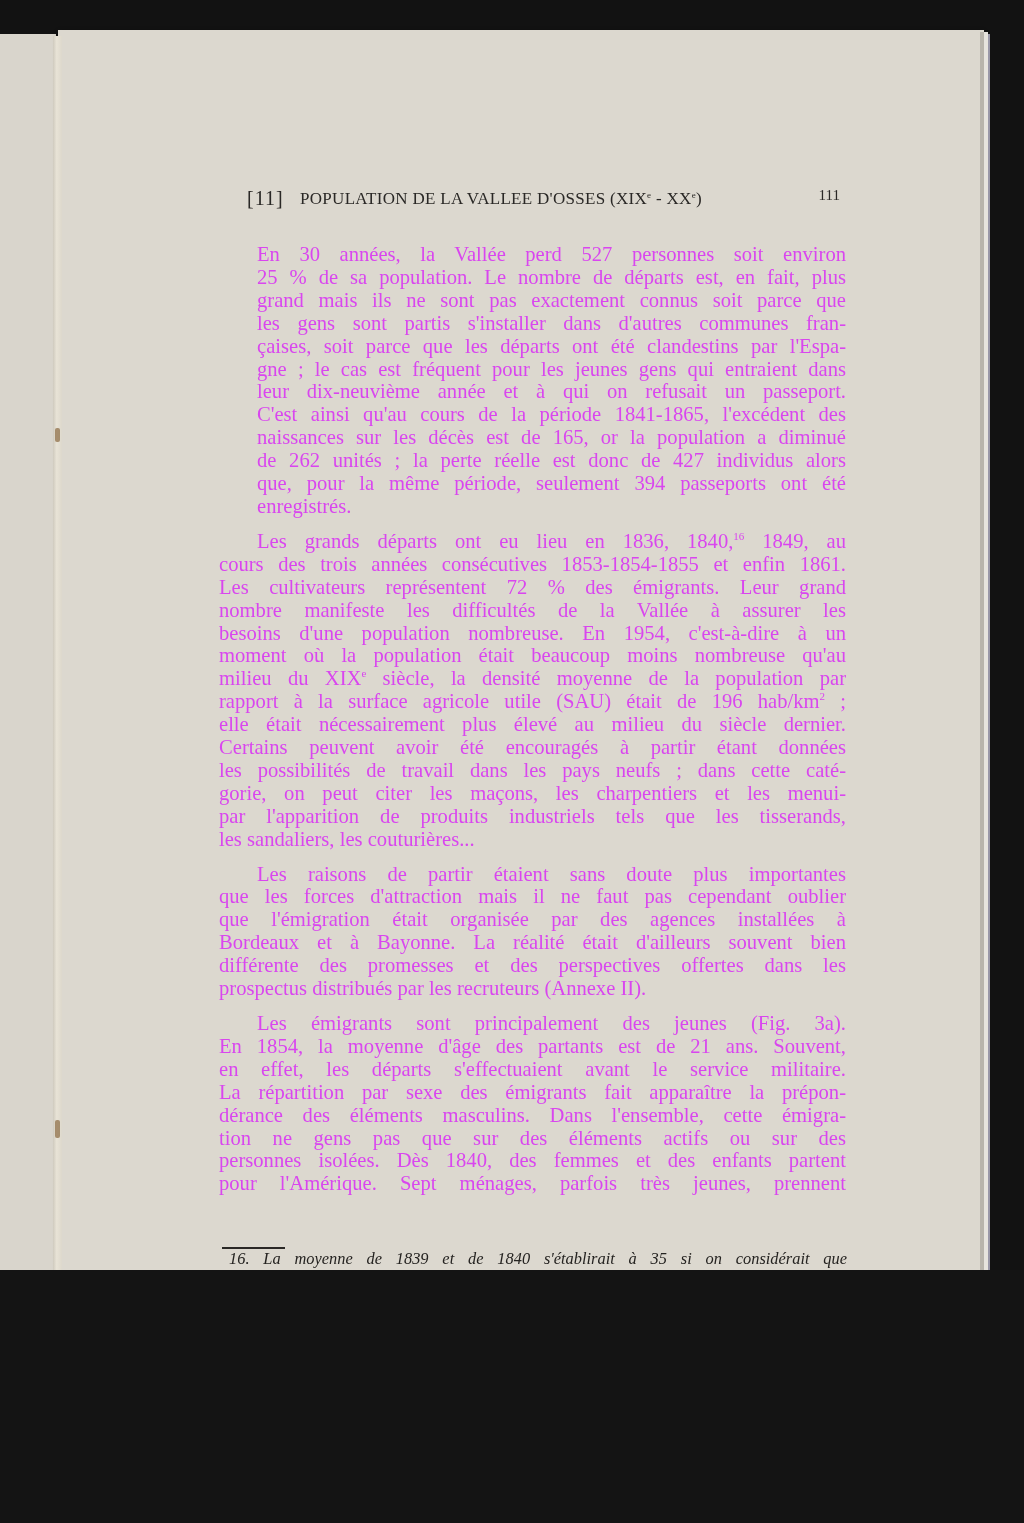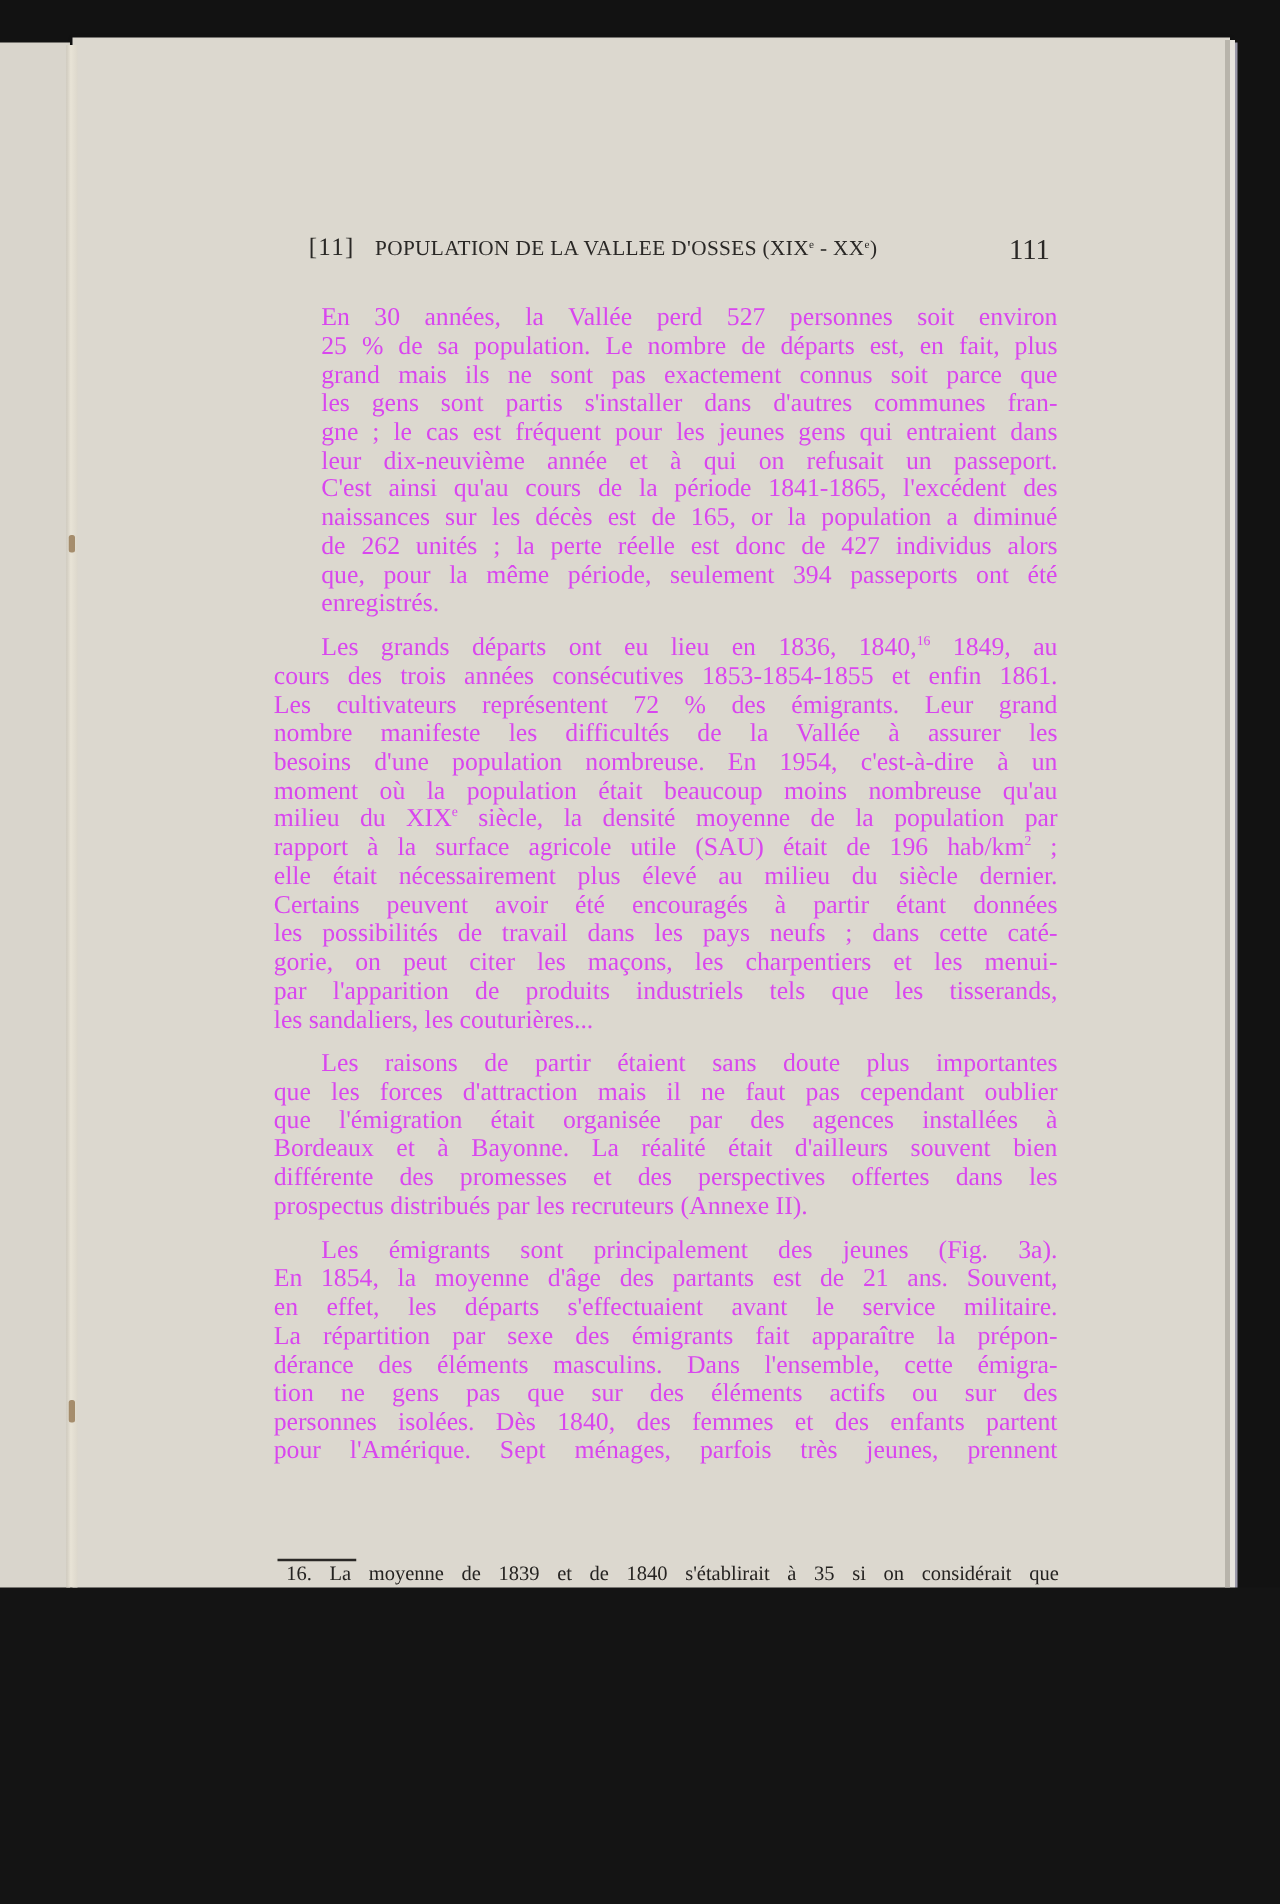--- a/index.html
+++ b/index.html
@@ -101,21 +101,21 @@
       letter-spacing: 0.3px;
     }
     .header .running-title sup {
       font-size: 9px;
       vertical-align: 6px;
     }
     .header .page-number {
       position: absolute;
       right: 0;
       top: 0;
-      font-size: 23px;
+      font-size: 15px;
     }
 
     .body-text {
       position: absolute;
       left: 219px;
       top: 243px;
       width: 627px;
       color: #d946ef;
       font-size: 20.6px;
       line-height: 22.9px;
@@ -161,20 +161,21 @@
       width: 628px;
       color: #252321;
       font-size: 16.4px;
       line-height: 17.5px;
     }
     .footnote .line {
       display: block;
       white-space: nowrap;
       text-align: justify;
       text-align-last: justify;
+      font-style: italic;
     }
     .footnote .line.first { padding-left: 10px; }
     .footnote .line.last { text-align-last: left; }
   </style>
 </head>
 <body>
 
 <div class="scene">
   <div class="prev-page"></div>
   <div class="page"></div>
@@ -191,20 +192,21 @@
     <span class="page-number">111</span>
   </div>
 
   <div class="body-text">
 
     <p>
       <span class="line indent" style="text-indent:0">En 30 années, la Vallée perd 527 personnes soit environ</span>
       <span class="line">25 % de sa population. Le nombre de départs est, en fait, plus</span>
       <span class="line">grand mais ils ne sont pas exactement connus soit parce que</span>
       <span class="line">les gens sont partis s'installer dans d'autres communes fran-</span>
+      <span class="line">çaises, soit parce que les départs ont été clandestins par l'Espa-</span>
       <span class="line">gne ; le cas est fréquent pour les jeunes gens qui entraient dans</span>
       <span class="line">leur dix-neuvième année et à qui on refusait un passeport.</span>
       <span class="line">C'est ainsi qu'au cours de la période 1841-1865, l'excédent des</span>
       <span class="line">naissances sur les décès est de 165, or la population a diminué</span>
       <span class="line">de 262 unités ; la perte réelle est donc de 427 individus alors</span>
       <span class="line">que, pour la même période, seulement 394 passeports ont été</span>
       <span class="line last">enregistrés.</span>
     </p>
 
     <p class="gap" style="text-indent:0">

